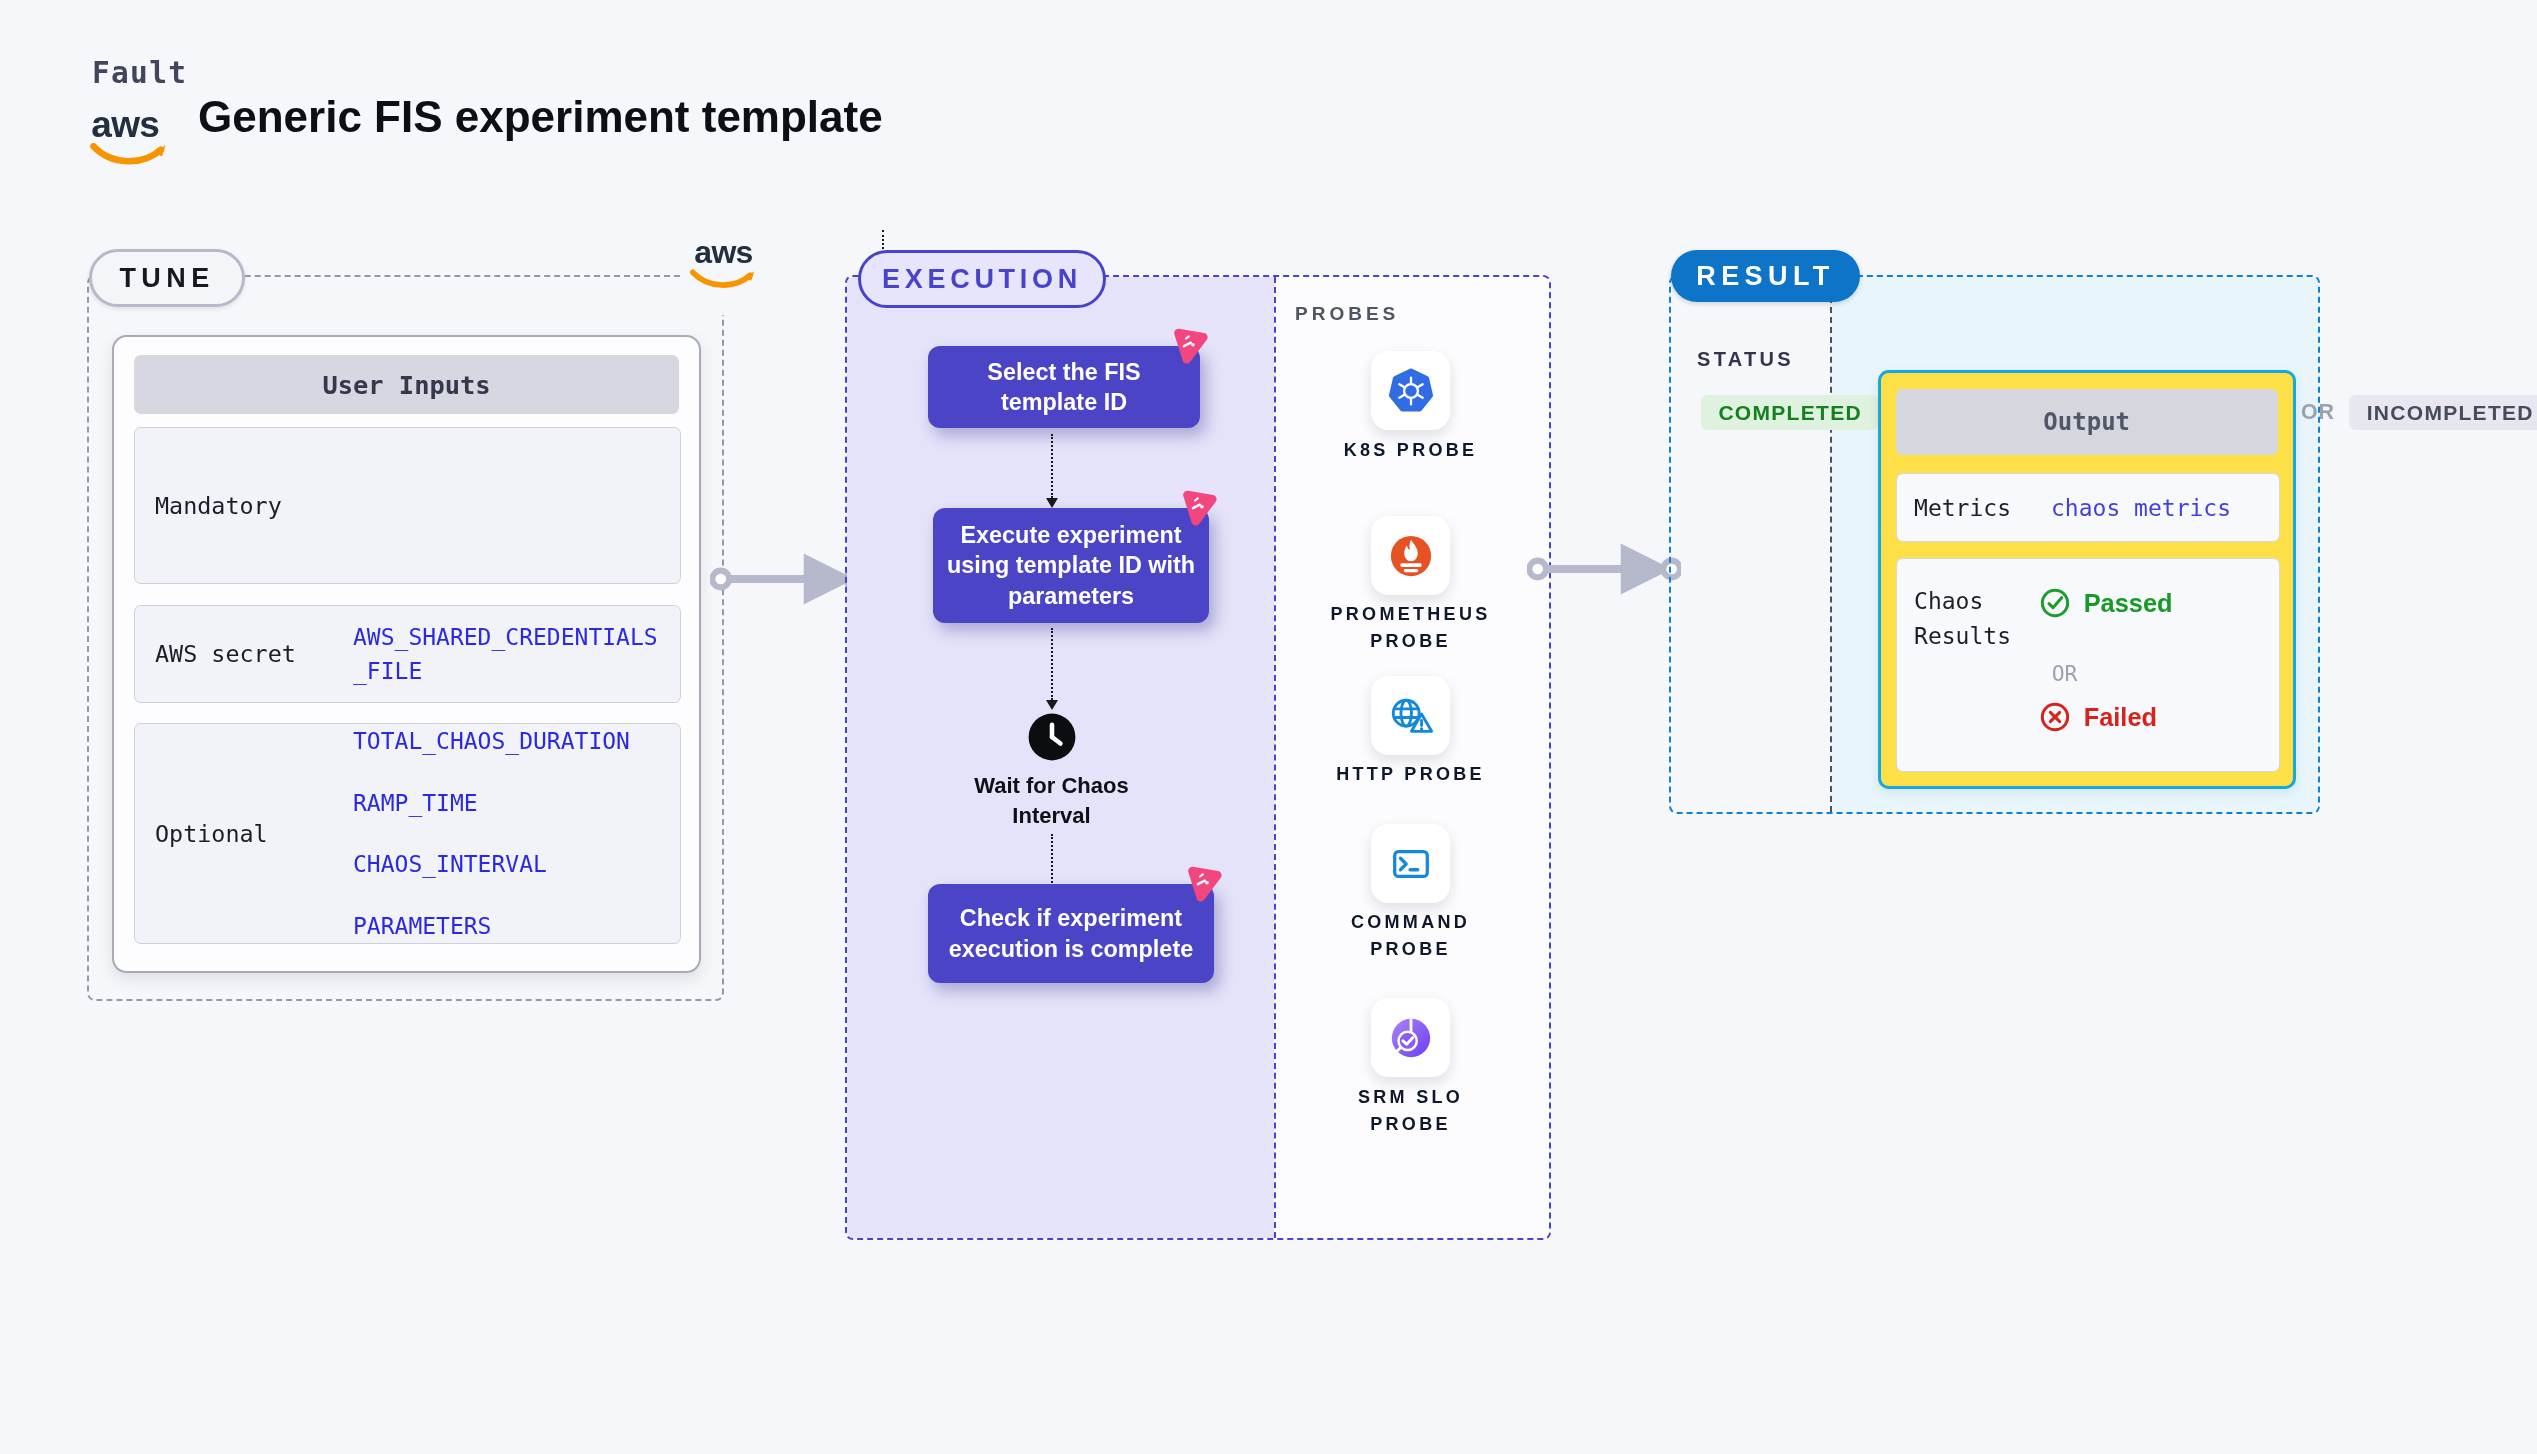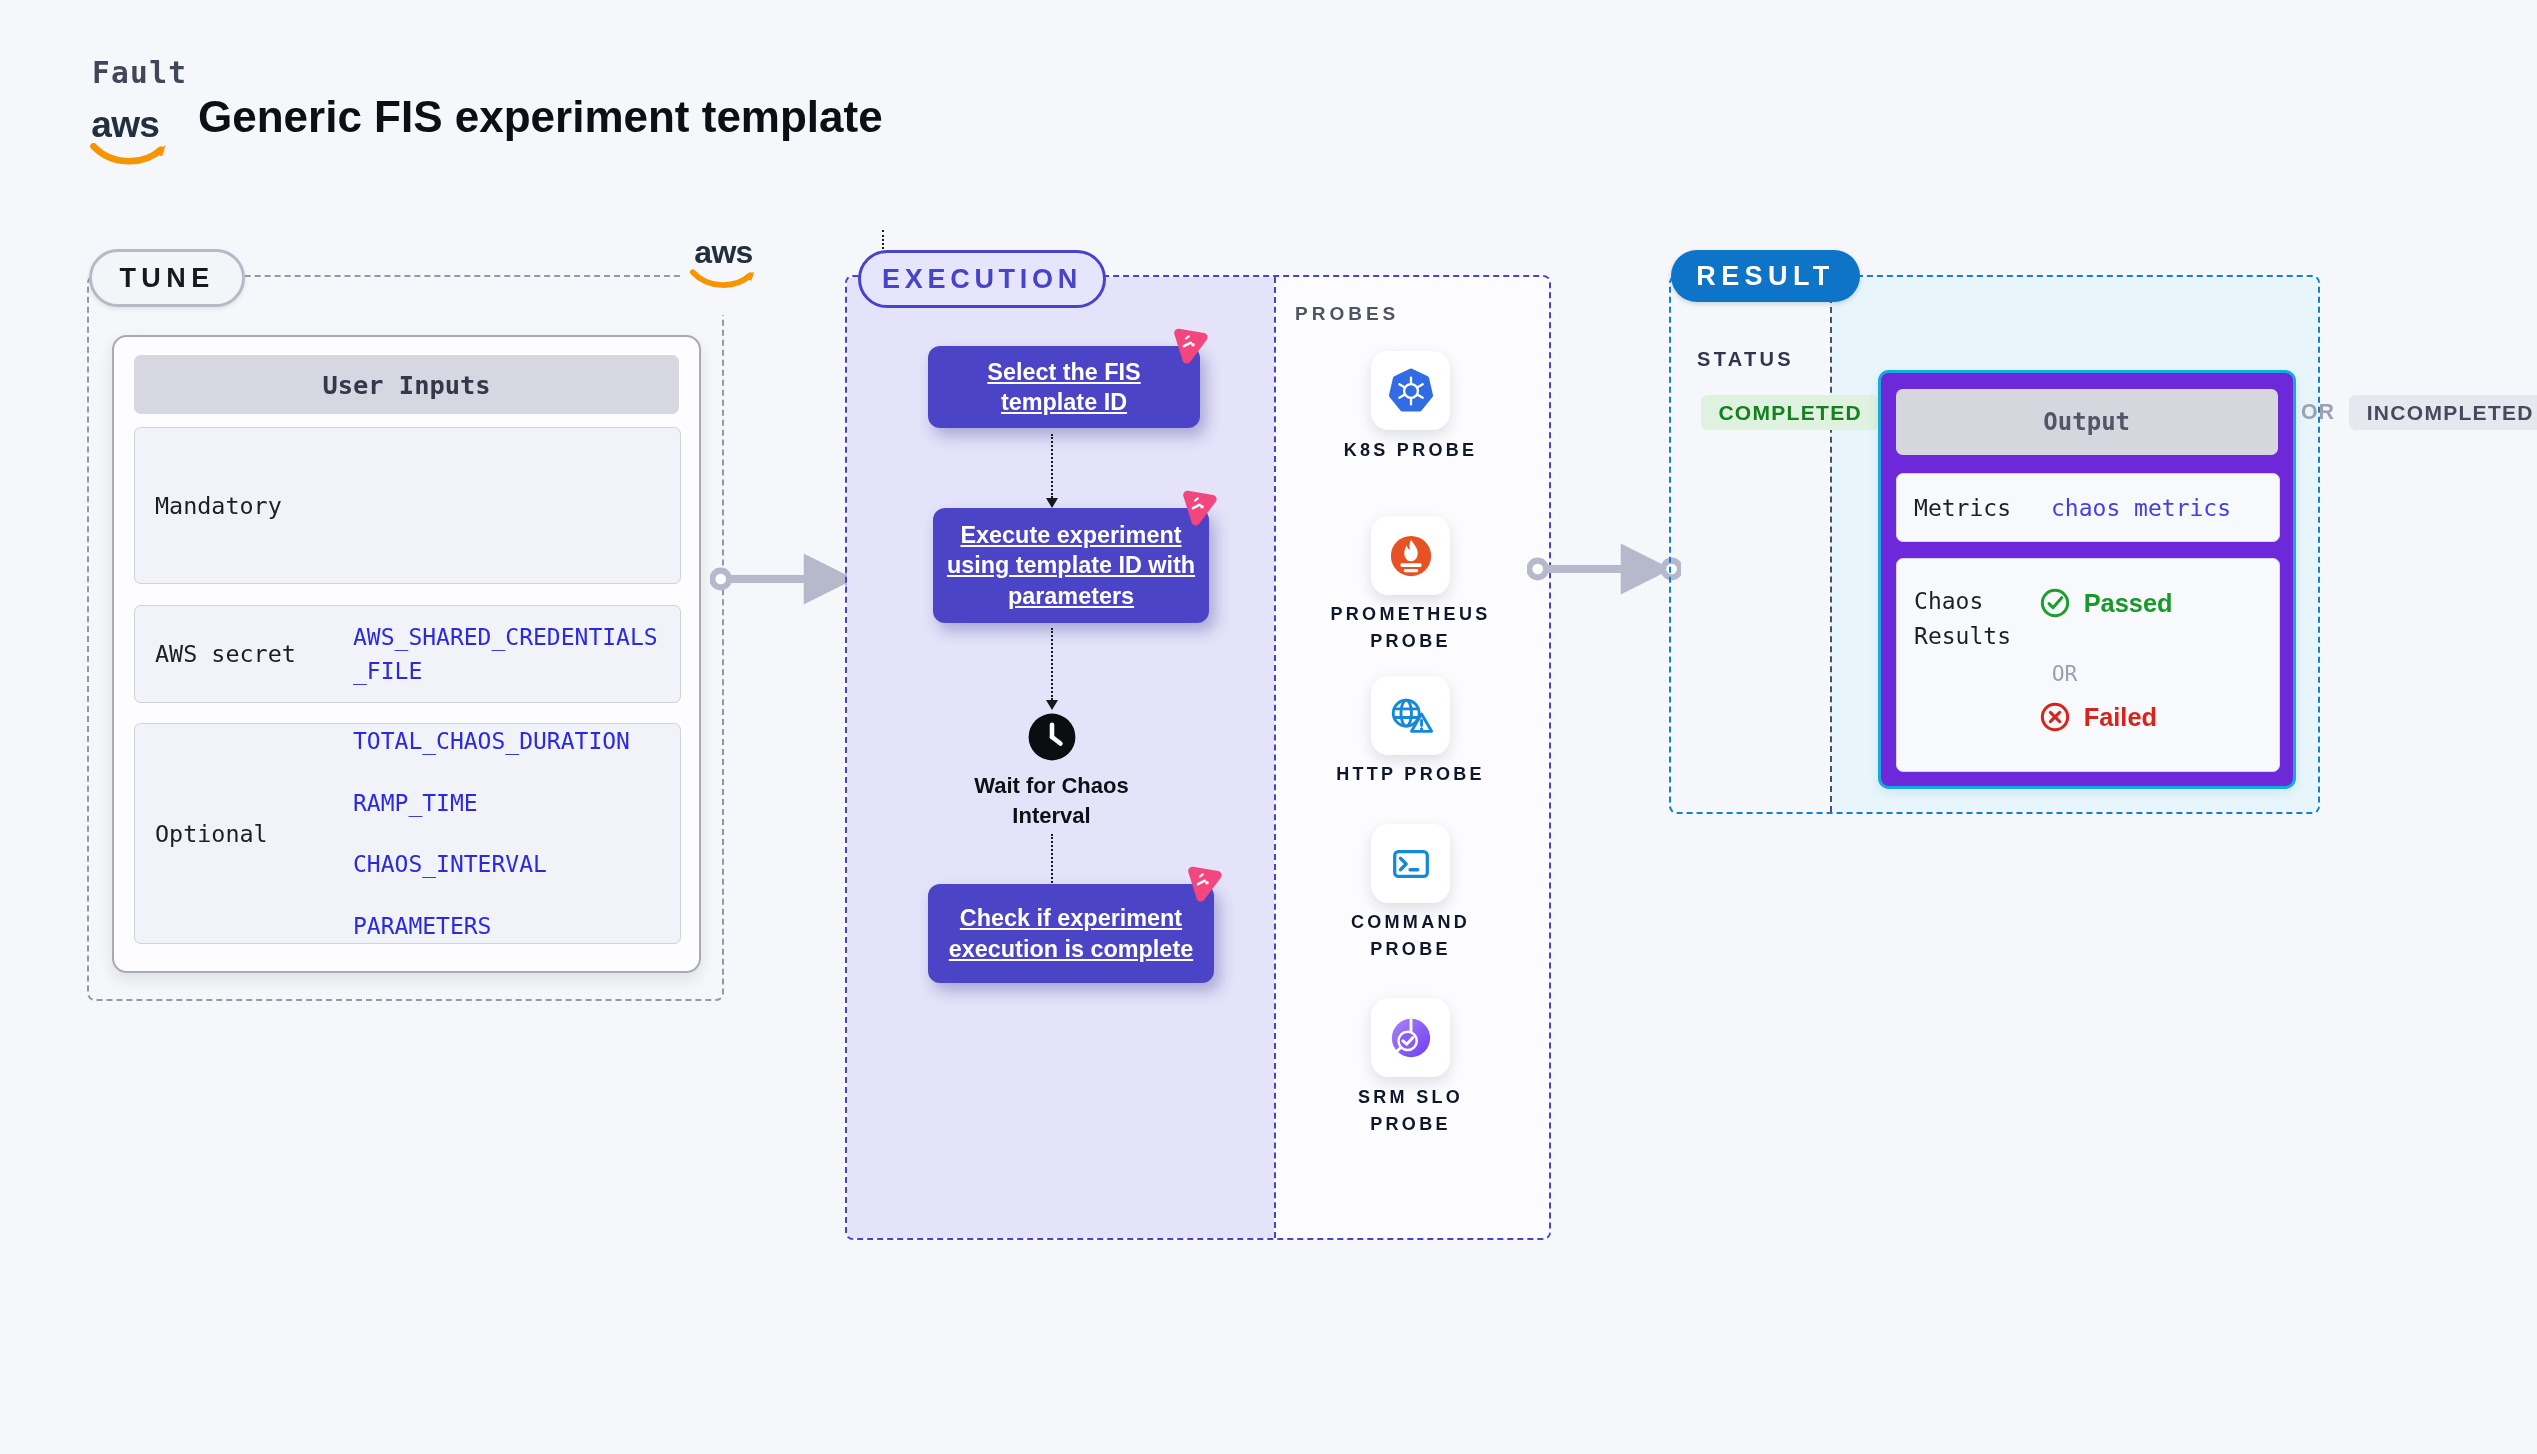--- a/index.html
+++ b/index.html
@@ -28,37 +28,37 @@
   .ui-header{background:#d7d7e1;border-radius:6.7px;display:flex;align-items:center;justify-content:center;
              font-family:"DejaVu Sans Mono",monospace;font-size:25.4px;font-weight:600;color:#33384a;}
   .ui-row{background:#f2f3f9;border:1.3px solid #cdd1db;border-radius:6.7px;}
   .ui-label{font-family:"DejaVu Sans Mono",monospace;font-size:23.4px;color:#1b1e26;}
   .ui-values{display:flex;flex-direction:column;justify-content:center;}
   .ui-value{font-family:"DejaVu Sans Mono",monospace;font-size:23px;color:#2b2ae0;word-break:break-all;line-height:1.5;}
 
   
   .step{background:#4c44c6;border-radius:12px;color:#fff;font-size:23.4px;font-weight:700;line-height:1.3;
         display:flex;align-items:center;justify-content:center;text-align:center;padding:0 12px;
-        box-shadow:5.4px 8px 14.7px rgba(38,32,125,.30);text-decoration:underline;}
+        box-shadow:5.4px 8px 14.7px rgba(38,32,125,.30);}
   .dotline{border-left:2.7px dotted #17191d;}
   .dothead{width:0;height:0;border-left:6.7px solid transparent;border-right:6.7px solid transparent;border-top:10px solid #17191d;}
   .wait-label{font-size:22px;font-weight:700;color:#0d1014;text-align:center;line-height:1.35;}
 
   
   .probes-title{font-size:19px;font-weight:700;letter-spacing:4px;color:#4f5562;}
   .probe-card{width:79px;height:79px;background:#fff;border-radius:17.4px;box-shadow:0 5.4px 13.4px rgba(18,28,55,.12);
               display:flex;align-items:center;justify-content:center;}
   .probe-label{font-size:18px;font-weight:700;letter-spacing:3.3px;color:#0f172a;text-align:center;line-height:1.5;}
 
   
   .status-title{font-size:20px;font-weight:700;letter-spacing:3.3px;color:#30354a;}
   .status-col{display:flex;flex-direction:row;align-items:flex-start;gap:14.7px;}
   .badge{height:35px;line-height:35px;border-radius:6.7px;padding:0 17.4px;font-size:21px;font-weight:700;letter-spacing:1.3px;}
   .or-text{font-size:21.4px;font-weight:600;color:#9aa1b1;line-height:35px;letter-spacing:0.7px;}
-  .output-card{background:#6d28d9;border:3.3px solid #17a9dd;border-radius:10.7px;box-shadow:0 4px 10.7px rgba(10,80,120,.10);}
+  .output-card{background:#fde047;border:3.3px solid #17a9dd;border-radius:10.7px;box-shadow:0 4px 10.7px rgba(10,80,120,.10);}
   .output-header{background:#d6d6de;border-radius:6.7px;display:flex;align-items:center;justify-content:center;
                  font-family:"DejaVu Sans Mono",monospace;font-size:24px;font-weight:600;color:#515768;}
   .output-row{background:#f8f9fc;border:1.3px solid #d4d8e0;border-radius:7px;}
   .metric-label{font-family:"DejaVu Sans Mono",monospace;font-size:23px;color:#1d2027;}
   .metric-value{font-family:"DejaVu Sans Mono",monospace;font-size:23px;color:#433fe2;}
   .passfail{display:flex;align-items:center;gap:13px;font-size:25.4px;font-weight:700;}
   .or-mono{font-family:"DejaVu Sans Mono",monospace;font-size:21.4px;color:#9aa1b1;}
 </style>
 </head>
 <body>

